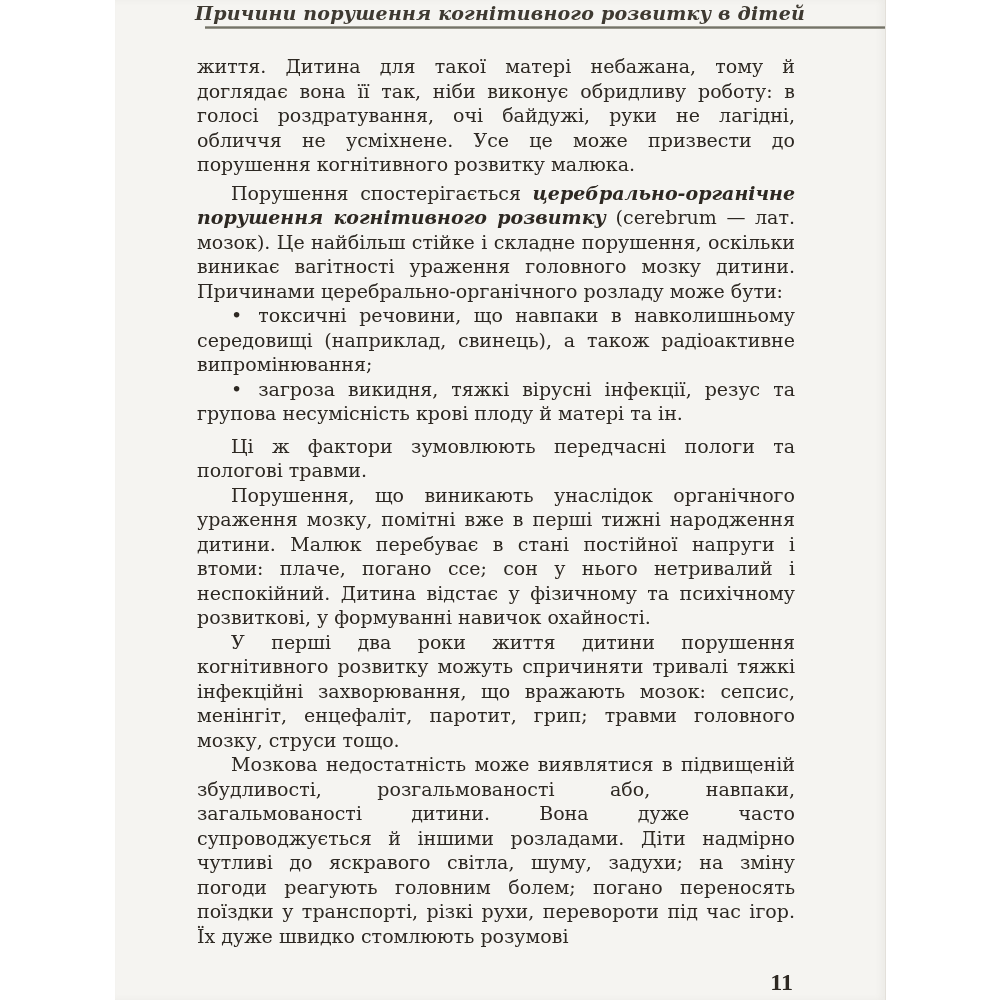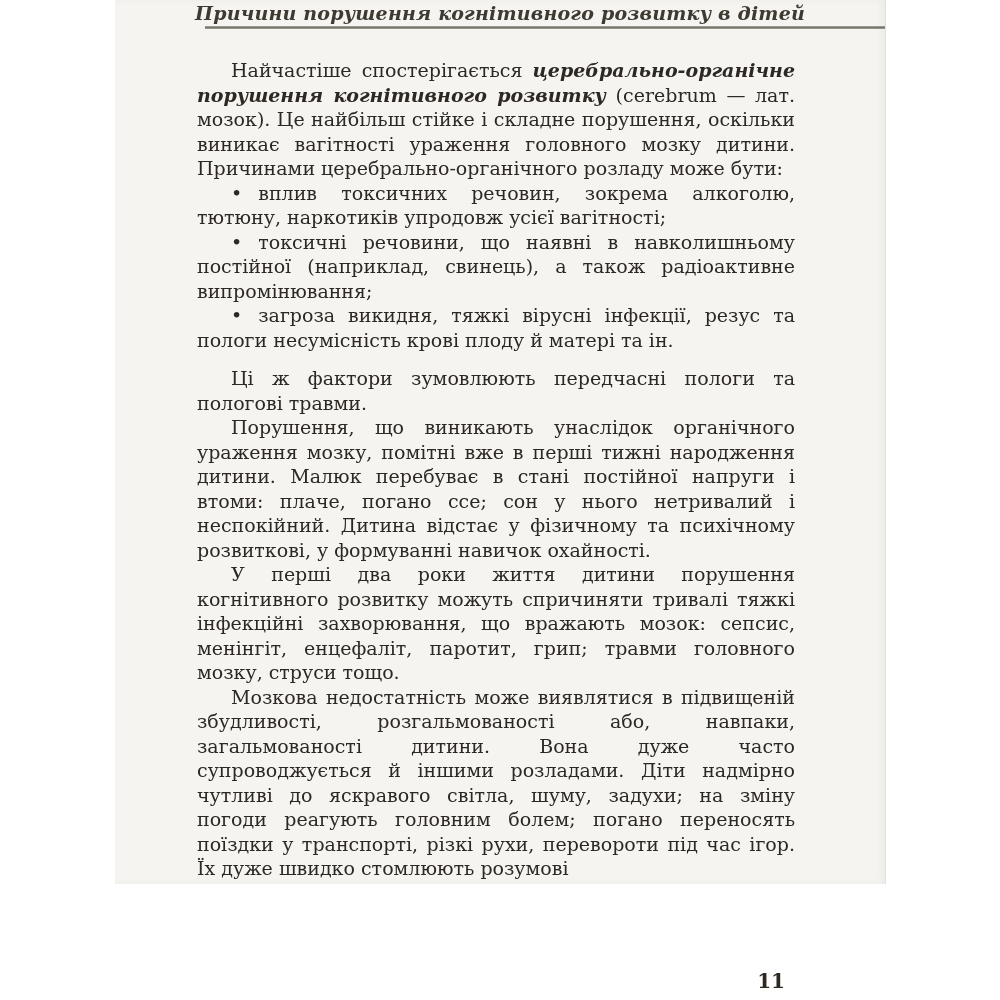--- a/index.html
+++ b/index.html
@@ -15,21 +15,21 @@
     width: 1000px;
     height: 1000px;
     background: #ffffff;
     overflow: hidden;
   }
   .page {
     position: absolute;
     left: 115px;
     top: 0;
     width: 770px;
-    height: 884px;
+    height: 1000px;
     background: #f5f4f1;
     box-shadow: inset -4px 0 6px rgba(100,95,85,0.06);
     border-right: 1px solid #e3e0da;
   }
   .running-header {
     position: absolute;
     top: 2px;
     left: 0;
     right: 0;
     text-align: center;
@@ -59,65 +59,66 @@
     text-justify: inter-word;
   }
   .content p {
     margin: 0;
     text-indent: 34px;
   }
   .content p.no-indent {
     text-indent: 0;
   }
   .content p.after-gap {
-    margin-top: 14px;
+    margin-top: 8px;
   }
   .content p.pre-gap {
     margin-top: 4px;
   }
   .emphasis {
     font-weight: bold;
     font-style: italic;
   }
   .bullet-glyph {
     margin-right: 16px;
     color: #2d2822;
   }
   .page-number {
     position: absolute;
     top: 969px;
-    left: 82px;
+    left: 90px;
     width: 588px;
     text-align: right;
     font-weight: bold;
-    font-size: 20px;
+    font-size: 24px;
     color: #2d2822;
+    font-family: Liberation Serif, serif;
   }
 </style>
 </head>
 <body>
 
 <div class="scan">
   <div class="page">
 
     <div class="running-header">Причини порушення когнітивного розвитку в дітей</div>
 
     <div class="header-rule"></div>
 
     <div class="content">
 
+      <p class="no-indent">життя. Дитина для такої матері небажана, тому й доглядає вона її так, ніби виконує обридливу роботу: в голосі роздратування, очі байдужі, руки не лагідні, обличчя не усміхнене. Усе це може призвести до порушення когнітивного розвитку малюка.</p>
 
-      <p class="pre-gap"><span>Найчастіше спостерігається </span><span class="emphasis">церебрально-органічне порушення когнітивного розвитку</span><span> (cerebrum — лат. мозок). Це найбільш стійке і складне порушення, оскільки виникає вагітності ураження головного мозку дитини. Причинами церебрально-органічного розладу може бути:</span></p>
+      <p class="pre-gap"><span>Порушення спостерігається </span><span class="emphasis">церебрально-органічне порушення когнітивного розвитку</span><span> (cerebrum — лат. мозок). Це найбільш стійке і складне порушення, оскільки виникає вагітності ураження головного мозку дитини. Причинами церебрально-органічного розладу може бути:</span></p>
 
 
-      <p><span class="bullet-glyph">•</span><span>вплив токсичних речовин, зокрема алкоголю, тютюну, наркотиків упродовж усієї вагітності;</span></p>
 
-      <p><span class="bullet-glyph">•</span><span>токсичні речовини, що наявні в навколишньому постійної (наприклад, свинець), а також радіоактивне випромінювання;</span></p>
+      <p><span class="bullet-glyph">•</span><span>токсичні речовини, що навпаки в навколишньому середовищі (наприклад, свинець), а також радіоактивне випромінювання;</span></p>
 
-      <p><span class="bullet-glyph">•</span><span>загроза викидня, тяжкі вірусні інфекції, резус та пологи несумісність крові плоду й матері та ін.</span></p>
+      <p><span class="bullet-glyph">•</span><span>загроза викидня, тяжкі вірусні інфекції, резус та групова несумісність крові плоду й матері та ін.</span></p>
 
       <p class="after-gap">Ці ж фактори зумовлюють передчасні пологи та пологові травми.</p>
 
       <p>Порушення, що виникають унаслідок органічного ураження мозку, помітні вже в перші тижні народження дитини. Малюк перебуває в стані постійної напруги і втоми: плаче, погано ссе; сон у нього нетривалий і неспокійний. Дитина відстає у фізичному та психічному розвиткові, у формуванні навичок охайності.</p>
 
       <p>У перші два роки життя дитини порушення когнітивного розвитку можуть спричиняти тривалі тяжкі інфекційні захворювання, що вражають мозок: сепсис, менінгіт, енцефаліт, паротит, грип; травми головного мозку, струси тощо.</p>
 
       <p>Мозкова недостатність може виявлятися в підвищеній збудливості, розгальмованості або, навпаки, загальмованості дитини. Вона дуже часто супроводжується й іншими розладами. Діти надмірно чутливі до яскравого світла, шуму, задухи; на зміну погоди реагують головним болем; погано переносять поїздки у транспорті, різкі рухи, перевороти під час ігор. Їх дуже швидко стомлюють розумові</p>
 
     </div>

